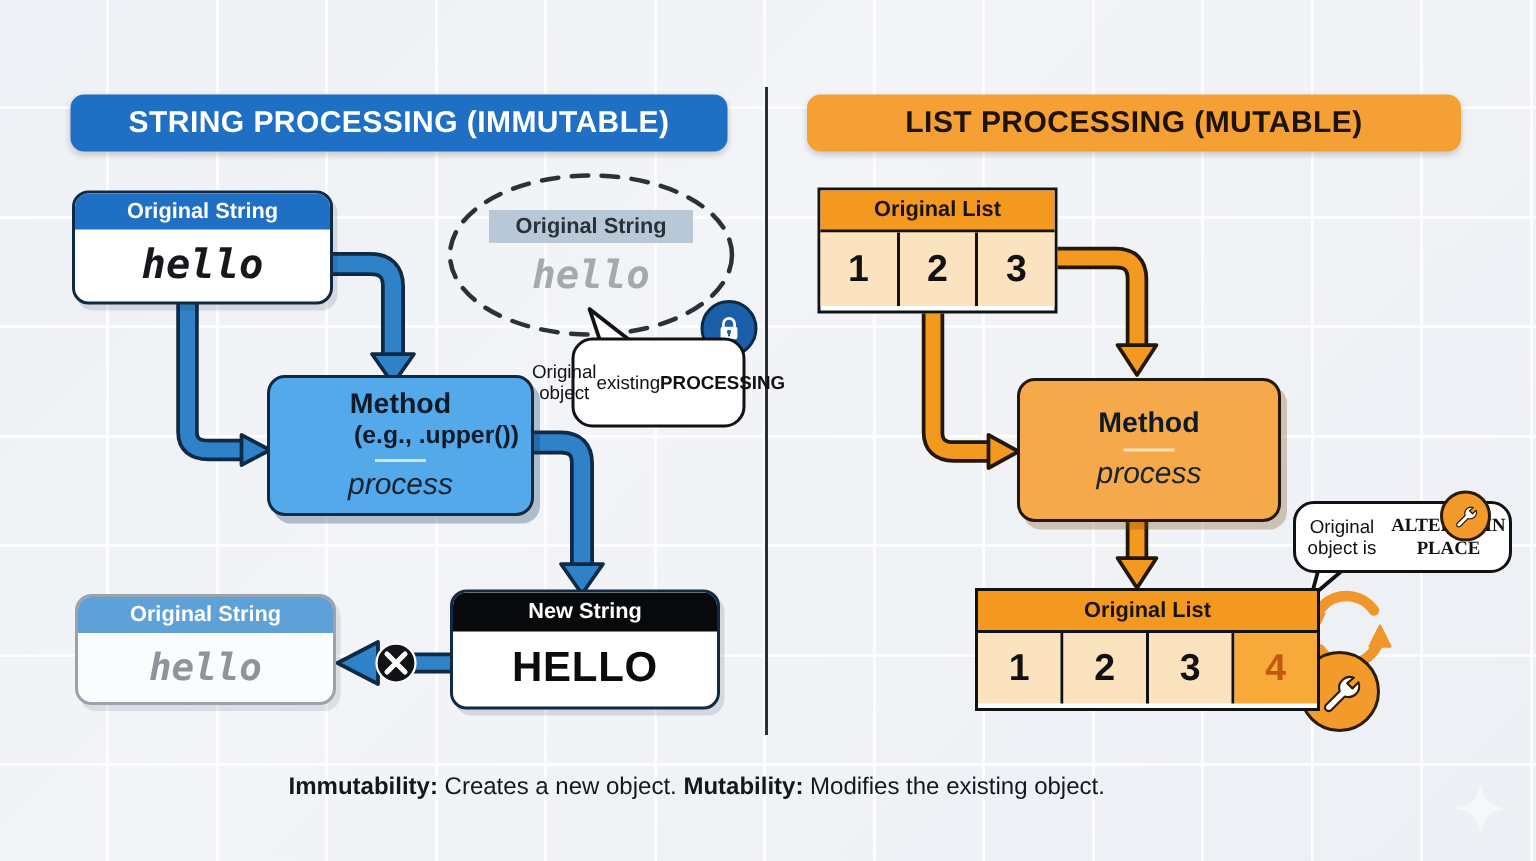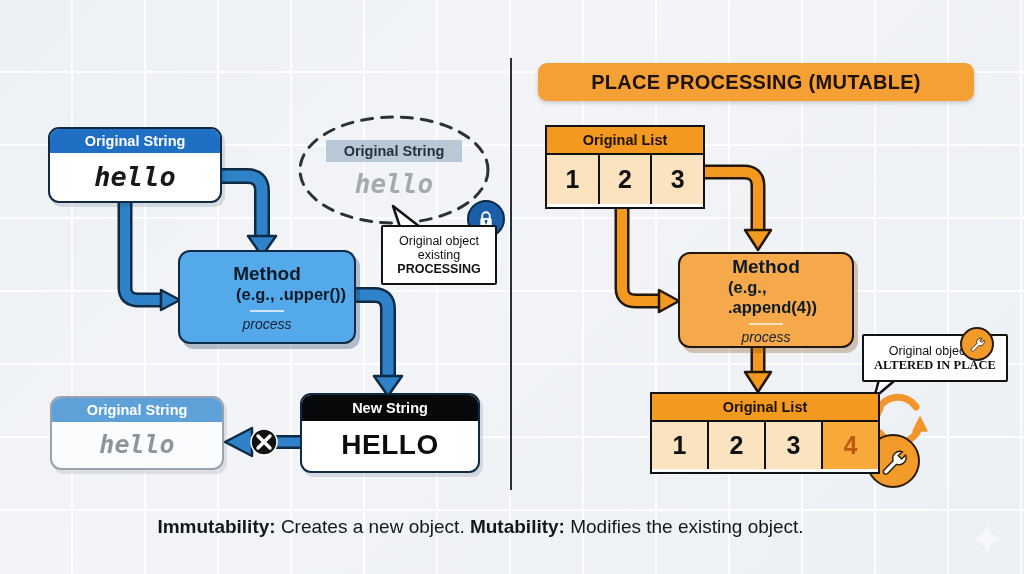--- a/index.html
+++ b/index.html
@@ -54,21 +54,21 @@
   #ghost .g-val{position:absolute;left:26px;top:46px;width:136px;height:36px;color:#a4a9ae;font-size:26px;
         font-weight:bold;font-style:italic;font-family:"DejaVu Sans Mono","Liberation Mono",monospace;
         display:flex;align-items:center;justify-content:center;}
 
   
   .method{position:absolute;border-radius:12px;border:2.5px solid #0e2a44;
           display:flex;flex-direction:column;align-items:center;justify-content:center;}
   .method .m1{font-weight:bold;font-size:19px;line-height:21px;color:#0d1a27;}
   .method .m2{font-weight:bold;font-size:16.5px;line-height:20px;color:#0d1a27;margin-left:48px;}
   .method .rule{width:34px;height:2px;margin:6px 0 4px;}
-  .method .m3{font-style:italic;font-size:14px;color:#15222f;}
+  .method .m3{font-style:italic;font-size:20px;color:#15222f;}
   #method-left{left:178px;top:250px;width:174px;height:90px;background:#54a9ea;
         box-shadow:4px 5px 0 rgba(20,60,95,.30);}
   #method-left .rule{background:#cfe6fa;}
   #method-right{left:678px;top:252px;width:172px;height:92px;background:#f5a94a;border-color:#231709;
         box-shadow:4px 5px 0 rgba(120,70,10,.28);}
   #method-right .rule{background:#fde3bd;}
 
   
   .listbox{position:absolute;border:2.5px solid #111214;background:#fff;}
   .listbox .lhdr{background:#f4991f;color:#1b1206;font-weight:bold;font-size:14.5px;
@@ -79,37 +79,37 @@
   .listbox .cell:last-child{border-right:none;}
   .listbox .cell.hl{background:#f7a93a;color:#c05a10;}
   #list-top{left:545px;top:125px;width:156px;height:80px;}
   #list-top .lhdr{height:26px;}
   #list-top .cells{height:49px;}
   #list-bottom{left:650px;top:392px;width:226px;height:78px;}
   #list-bottom .lhdr{height:26px;}
   #list-bottom .cells{height:47px;}
 
   
-  .callout{position:absolute;background:#fff;border:2.5px solid #111214;border-radius:2px;
-        display:flex;flex-direction:column;align-items:center;justify-content:center;text-align:center;}
+  .callout{position:absolute;background:#fff;border:2.5px solid #111214;border-radius:14px;
+        display:flex;flex-direction:row;align-items:center;justify-content:center;text-align:center;}
   #callout-left{left:381px;top:225px;width:112px;height:56px;}
   #callout-left .t{font-size:12.5px;line-height:14px;color:#111;}
   #callout-left .b{font-size:12.5px;line-height:15px;font-weight:bold;color:#111;}
   #callout-right{left:862px;top:334px;width:142px;height:44px;}
   #callout-right .t{font-size:12.5px;line-height:14px;color:#111;}
   #callout-right .b{font-size:12.5px;line-height:15px;font-weight:bold;color:#111;font-family:Liberation Serif, serif;}
 
   
   .badge{position:absolute;border-radius:50%;display:flex;align-items:center;justify-content:center;}
   #lock-badge{left:467px;top:200px;width:34px;height:34px;background:#1a5fa8;border:2.5px solid #0c2a48;}
   #wrench-badge-sm{left:960px;top:327px;width:30px;height:30px;background:#f29b2a;border:2.5px solid #2a1c08;}
   #wrench-badge-lg{left:866px;top:434px;width:50px;height:50px;background:#f29b2a;border:2.5px solid #2a1c08;}
 
-  .caption{position:absolute;left:16px;top:516px;width:929px;text-align:center;
-        font-size:19px;color:#13181d;}
+  .caption{position:absolute;left:0;top:516px;width:929px;text-align:center;
+        font-size:16px;color:#13181d;}
   .caption b{font-weight:bold;}
 
   #sparkle{position:absolute;right:18px;bottom:16px;width:38px;height:38px;opacity:.55;}
   #divider{position:absolute;left:510px;top:58px;width:2px;height:432px;background:#2a2f35;}
 </style>
 </head>
 <body>
 
 <div id="canvas">
 
@@ -176,21 +176,22 @@
     <g transform="translate(898,420)">
       <path d="M-22,-4 A22,22 0 0,1 18,-13" fill="none" stroke="#f0962a" stroke-width="7" stroke-linecap="round"></path>
       <path d="M-29,-11 L-15,-11 L-22,3 Z" fill="#f0962a" stroke="#f0962a" stroke-width="1.5" stroke-linejoin="round"></path>
       <path d="M22,4 A22,22 0 0,1 -18,13" fill="none" stroke="#f0962a" stroke-width="7" stroke-linecap="round"></path>
       <path d="M29,11 L15,11 L22,-3 Z" fill="#f0962a" stroke="#f0962a" stroke-width="1.5" stroke-linejoin="round"></path>
     </g>
   </svg>
 
   <div id="divider"></div>
 
-  <div class="banner" id="banner-right">PLACE PROCESSING (MUTABLE)</div>
+  <div class="banner" id="banner-left">STRING PROCESSING (IMMUTABLE)</div>
+  <div class="banner" id="banner-right">LIST PROCESSING (MUTABLE)</div>
 
   <div class="card" id="card-orig-top">
     <div class="hdr">Original String</div>
     <div class="val">hello</div>
   </div>
 
   <div id="ghost">
     <div class="g-hdr">Original String</div>
     <div class="g-val">hello</div>
   </div>
@@ -231,21 +232,20 @@
     <div class="lhdr">Original List</div>
     <div class="cells">
       <div class="cell">1</div>
       <div class="cell">2</div>
       <div class="cell">3</div>
     </div>
   </div>
 
   <div class="method" id="method-right">
     <div class="m1">Method</div>
-    <div class="m2">(e.g., .append(4))</div>
     <div class="rule"></div>
     <div class="m3">process</div>
   </div>
 
   <div class="callout" id="callout-right">
     <div class="t">Original object is</div>
     <div class="b">ALTERED IN PLACE</div>
   </div>
 
   <div class="badge" id="wrench-badge-sm">

